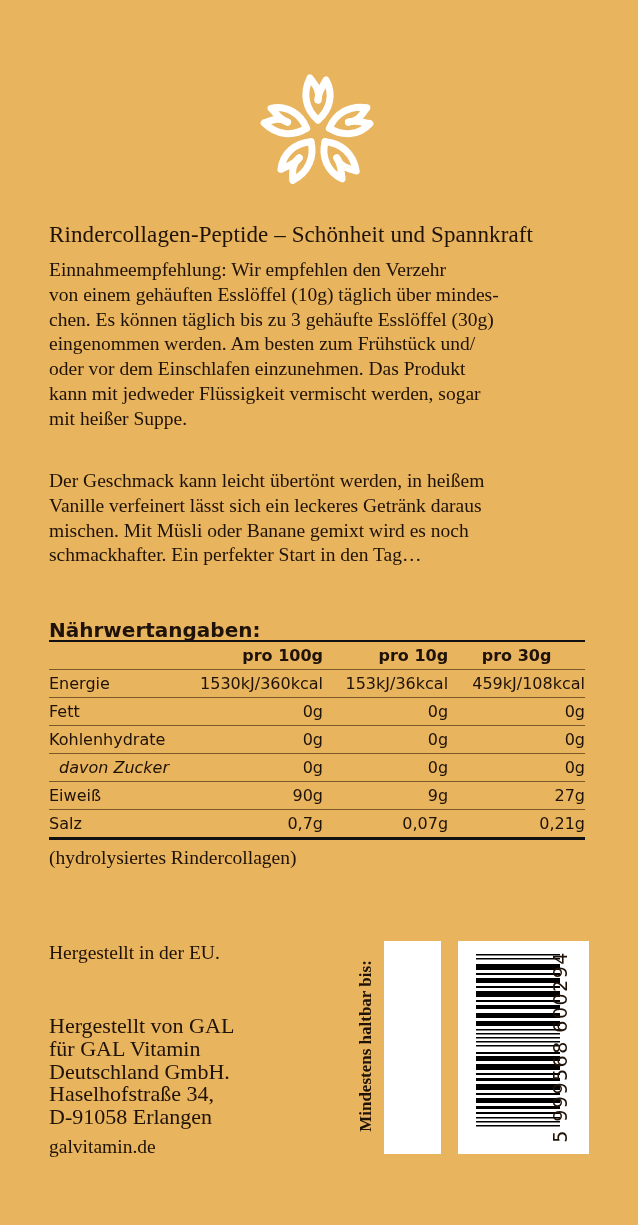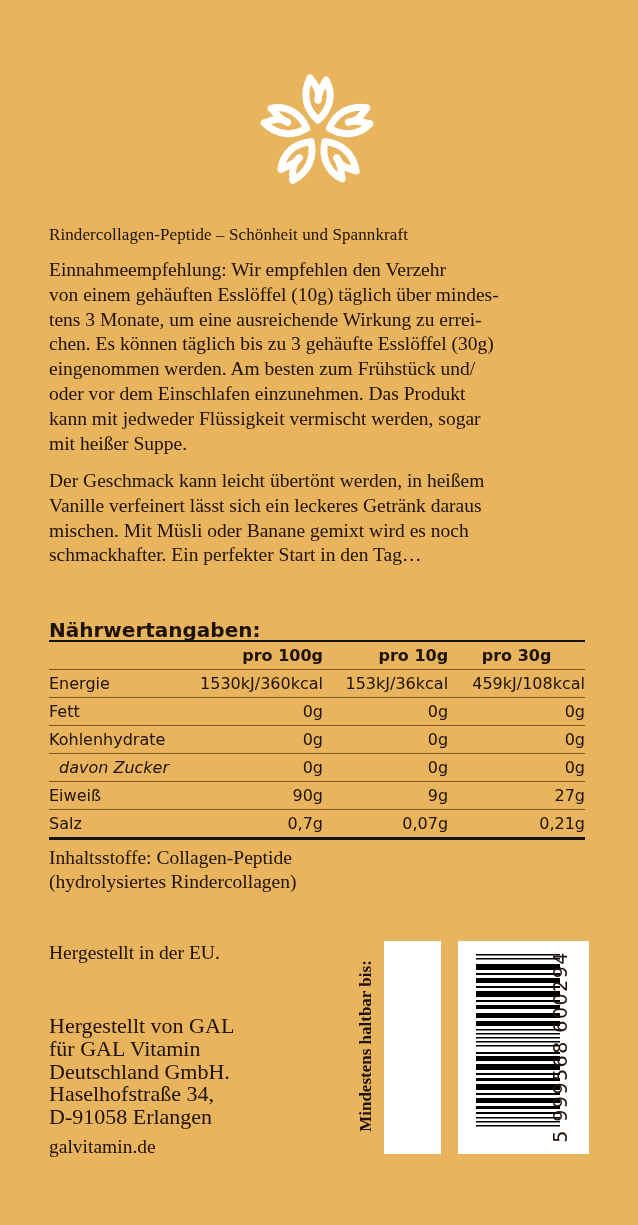--- a/index.html
+++ b/index.html
@@ -9,21 +9,21 @@
       color: #1f1208;
       position: relative;
       overflow: hidden;
       font-family: "Liberation Serif", "DejaVu Serif", serif;
     }
     .logo {
       position: absolute; left: 258px; top: 70px; width: 120px; height: 120px;
     }
     .title {
       position: absolute; left: 49px; top: 222px; width: 560px;
-      font-size: 17px; line-height: 26px; letter-spacing: 0.1px;
+      font-size: 23px; line-height: 26px; letter-spacing: 0.1px;
     }
     .para {
       position: absolute; left: 49px; width: 560px;
       font-size: 19.5px; line-height: 24.8px; margin: 0;
     }
     .p1 { top: 258px; }
     .p2 { top: 469px; }
     .p-line { display: block; white-space: nowrap; }
 
     .nutri {
@@ -107,21 +107,20 @@
     <use href="#petal" transform="rotate(216 60 62)"></use>
     <use href="#petal" transform="rotate(288 60 62)"></use>
   </g>
 </svg>
 
 <div class="title">Rindercollagen-Peptide – Schönheit und Spannkraft</div>
 
 <p class="para p1">
   <span class="p-line">Einnahmeempfehlung: Wir empfehlen den Verzehr</span>
   <span class="p-line">von einem gehäuften Esslöffel (10g) täglich über mindes-</span>
-  <span class="p-line">tens 3 Monate, um eine ausreichende Wirkung zu errei-</span>
   <span class="p-line">chen. Es können täglich bis zu 3 gehäufte Esslöffel (30g)</span>
   <span class="p-line">eingenommen werden. Am besten zum Frühstück und/</span>
   <span class="p-line">oder vor dem Einschlafen einzunehmen. Das Produkt</span>
   <span class="p-line">kann mit jedweder Flüssigkeit vermischt werden, sogar</span>
   <span class="p-line">mit heißer Suppe.</span>
 </p>
 
 <p class="para p2">
   <span class="p-line">Der Geschmack kann leicht übertönt werden, in heißem</span>
   <span class="p-line">Vanille verfeinert lässt sich ein leckeres Getränk daraus</span>
@@ -173,21 +172,20 @@
       <td class="label">Salz</td>
       <td>0,7g</td>
       <td>0,07g</td>
       <td>0,21g</td>
     </tr>
   </tbody>
     </table>
 </div>
 
 <div class="ingredients">
-  <div>Inhaltsstoffe: Collagen-Peptide</div>
   <div>(hydrolysiertes Rindercollagen)</div>
 </div>
 
 <div class="made-eu">Hergestellt in der EU.</div>
 
 <div class="address">
   <div>Hergestellt von GAL</div>
   <div>für GAL Vitamin</div>
   <div>Deutschland GmbH.</div>
   <div>Haselhofstraße 34,</div>

